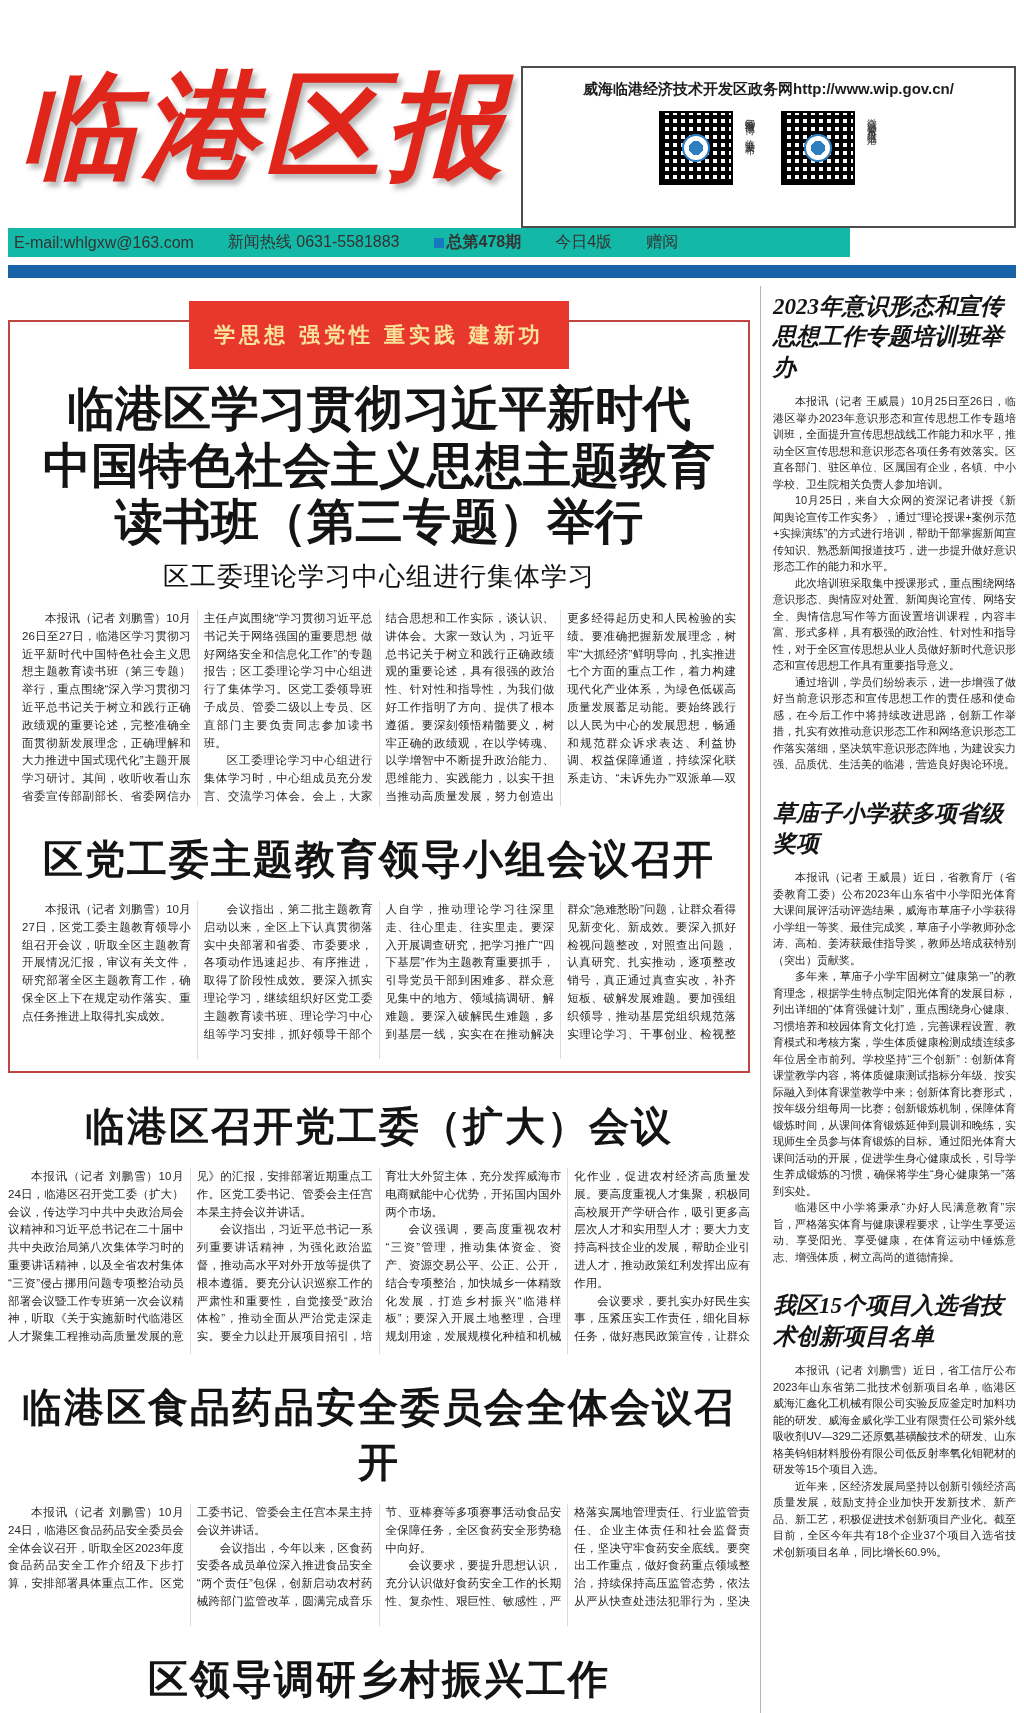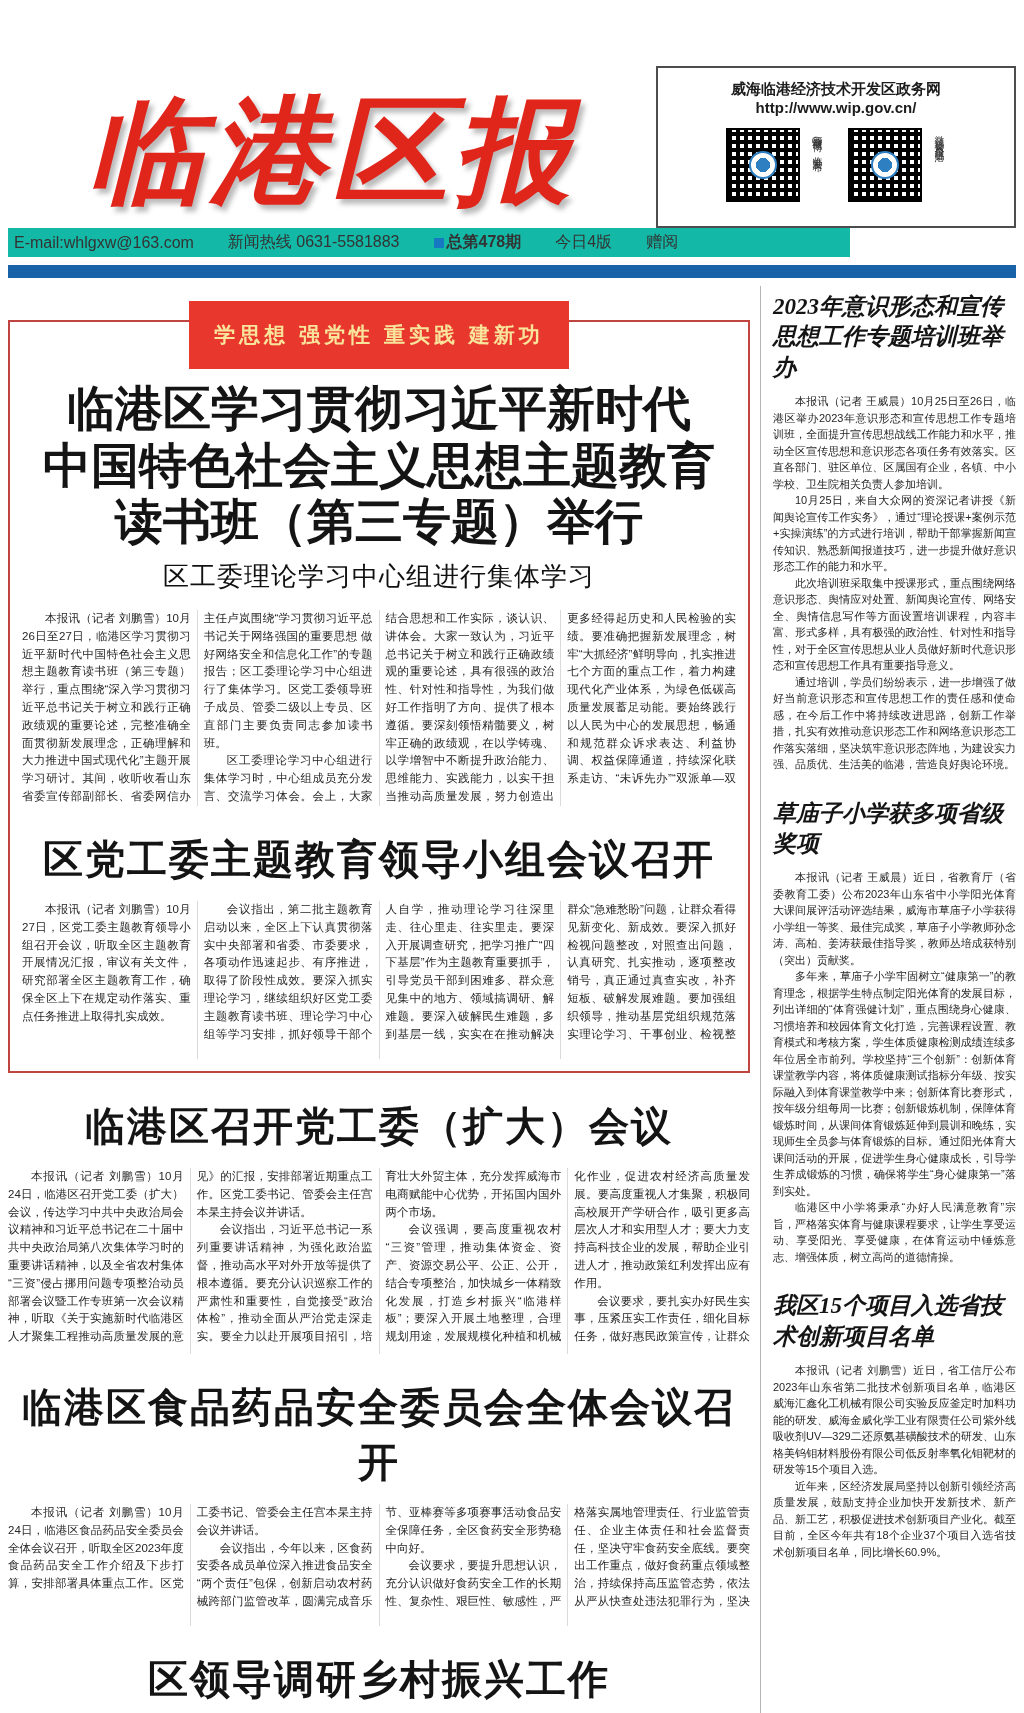--- a/index.html
+++ b/index.html
@@ -4,29 +4,29 @@
 <style>
   * { margin:0; padding:0; box-sizing:border-box; }
   html,body { background:#9b9b9b; }
   .page {
     width:1024px; height:1713px; margin:0 auto; background:#ffffff;
     overflow:hidden; position:relative;
     font-family:"Liberation Sans", sans-serif; color:#262626;
   }
   
   .masthead { padding:52px 8px 0 8px; }
-  .mast-row { display:flex; align-items:flex-end; }
+  .mast-row { display:flex; align-items:flex-start; }
   .mast-title {
     flex:1; text-align:center; font-family:"Liberation Serif", serif;
     font-weight:900; font-style:italic; font-size:116px; line-height:1.3;
     color:#e0251b; letter-spacing:6px;
     text-shadow:4px 5px 5px rgba(60,60,60,.35);
   }
   .gov-box {
-    width:360px; min-height:162px; border:2px solid #4d4d4d;
+    width:495px; min-height:162px; border:2px solid #4d4d4d;
     margin-top:14px; padding:12px 10px 10px 10px; background:#fff;
   }
   .gov-title { font-size:15px; font-weight:bold; color:#1c1c1c; text-align:center; margin-bottom:12px; }
   .qr-row { display:flex; justify-content:center; gap:10px; }
   .qr {
     width:74px; height:74px; border:2px solid #000; position:relative;
     background-image:
       repeating-linear-gradient(0deg,#000 0 4px,transparent 4px 8px),
       repeating-linear-gradient(90deg,#000 0 4px,#fff 4px 8px);
   }

